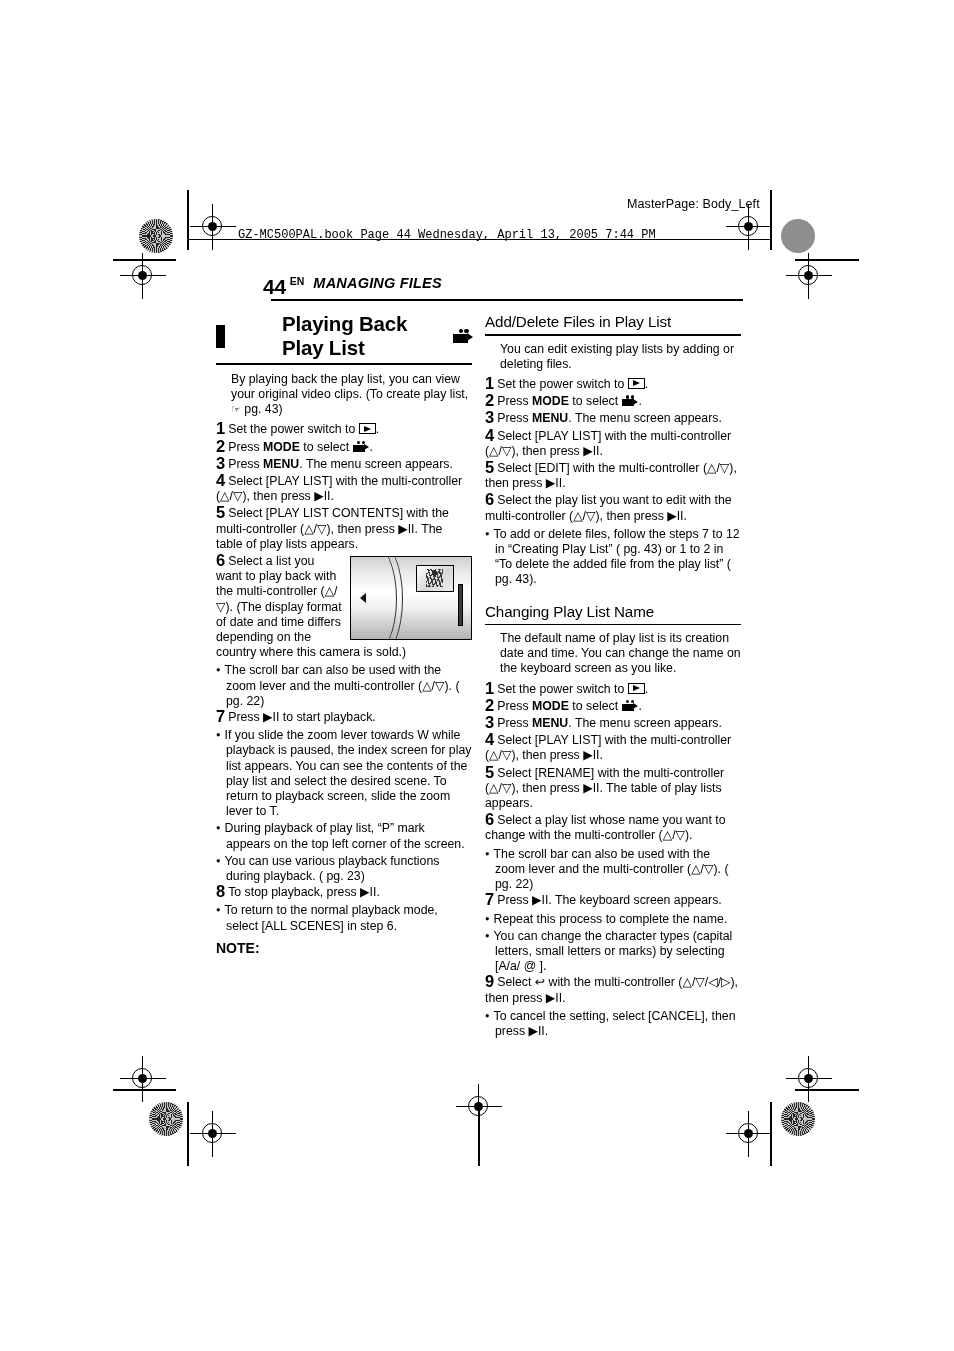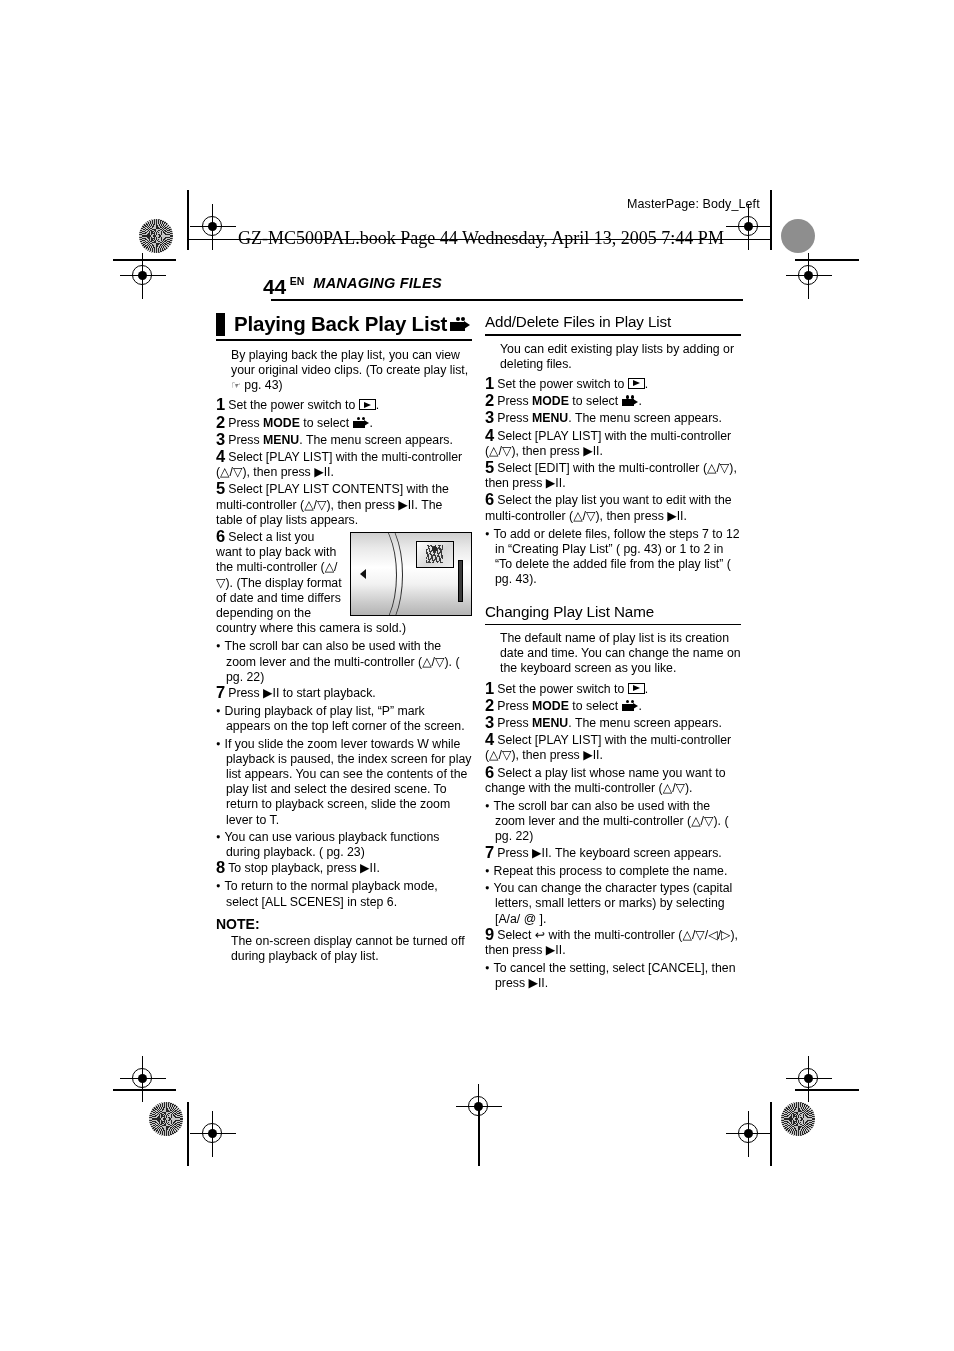--- a/index.html
+++ b/index.html
@@ -27,43 +27,43 @@
   .trimv{width:1.5px;}
   .trimh{height:1.5px;}
 
   
   .masterpage{
     position:absolute;left:627px;top:197px;
     font-size:12.5px;letter-spacing:.1px;
   }
   .bookline{
     position:absolute;left:238px;top:228px;
-    font-family:Liberation Serif, serif;
-    font-size:18px;
+    font-family:Liberation Mono, monospace;
+    font-size:12px;
     white-space:nowrap;
   }
   .hdr-rule{position:absolute;background:#000;}
 
   
   .runhead{position:absolute;left:222px;top:275px;display:flex;align-items:flex-start;margin-left:41px;}
   .runhead .pg{font-size:21px;font-weight:bold;letter-spacing:-.3px;}
   .runhead .en{font-size:10.5px;font-weight:bold;margin-left:4px;}
   .runhead .sec{font-size:14.5px;font-weight:bold;font-style:italic;margin-left:9px;letter-spacing:.2px;}
   .runhead-rule{position:absolute;left:271px;top:299px;width:472px;height:1.6px;background:#000;}
 
   
   .col{position:absolute;top:312px;width:256px;font-size:12.3px;line-height:15.2px;}
   .colL{left:216px;}
   .colR{left:485px;}
 
   
   h1.maintitle{
     margin:0;font-size:20.5px;line-height:24px;font-weight:bold;
     letter-spacing:-.2px;
-    display:flex;align-items:center;
+    display:flex;align-items:center;gap:48px;
   }
   .titlebar{display:inline-block;width:9px;height:23px;background:#000;margin-right:9px;flex:0 0 auto;}
   .title-row{display:flex;align-items:center;justify-content:space-between;}
   .rule-heavy{height:1.7px;background:#000;margin:3px 0 7px 0;}
   h2.subtitle{
     margin:0;font-size:15.2px;line-height:19px;font-weight:normal;letter-spacing:-.1px;
   }
   .rule-sub{height:1.5px;background:#000;margin:3px 0 6px 0;}
   .sec-gap{height:13px;}
 
@@ -265,31 +265,30 @@
       <span class="stepnum">6</span><span>Select a list you want to play back with the multi-controller (△/▽). (The display format of date and time differs depending on the country where this camera is sold.)</span>
     </p>
   </div>
 
   <p class="bul"><span>The scroll bar can also be used with the zoom lever and the multi-controller (△/▽). ( pg. 22)</span></p>
 
   <p class="step">
     <span class="stepnum">7</span><span>Press ▶II to start playback.</span>
   </p>
 
+  <p class="bul"><span>If you slide the zoom lever towards W while playback is paused, the index screen for play list appears. You can see the contents of the play list and select the desired scene. To return to playback screen, slide the zoom lever to T.</span></p>
   <p class="bul"><span>During playback of play list, “P” mark appears on the top left corner of the screen.</span></p>
-  <p class="bul"><span>If you slide the zoom lever towards W while playback is paused, the index screen for play list appears. You can see the contents of the play list and select the desired scene. To return to playback screen, slide the zoom lever to T.</span></p>
   <p class="bul"><span>You can use various playback functions during playback. ( pg. 23)</span></p>
 
   <p class="step">
     <span class="stepnum">8</span><span>To stop playback, press ▶II.</span>
   </p>
   <p class="bul"><span>To return to the normal playback mode, select [ALL SCENES] in step 6.</span></p>
 
   <div class="note">NOTE:</div>
-  <p>The on-screen display cannot be turned off during playback of play list.</p>
 </div>
 
 <div class="col colR">
 
   <h2 class="subtitle">Add/Delete Files in Play List</h2>
   <div class="rule-sub"></div>
 
   <p>You can edit existing play lists by adding or deleting files.</p>
 
   <p class="step">
@@ -325,20 +324,23 @@
   <p class="step">
     <span class="stepnum">2</span><span>Press </span><b>MODE</b><span> to select </span><span class="ico-cam"><i class="body"></i><i class="lens"></i><i class="r1"></i><i class="r2"></i></span><span>.</span>
   </p>
   <p class="step">
     <span class="stepnum">3</span><span>Press </span><b>MENU</b><span>. The menu screen appears.</span>
   </p>
   <p class="step">
     <span class="stepnum">4</span><span>Select [PLAY LIST] with the multi-controller (△/▽), then press ▶II.</span>
   </p>
   <p class="step">
+    <span class="stepnum">5</span><span>Select [RENAME] with the multi-controller (△/▽), then press ▶II. The table of play lists appears.</span>
+  </p>
+  <p class="step">
     <span class="stepnum">6</span><span>Select a play list whose name you want to change with the multi-controller (△/▽).</span>
   </p>
   <p class="bul"><span>The scroll bar can also be used with the zoom lever and the multi-controller (△/▽). ( pg. 22)</span></p>
 
   <p class="step">
     <span class="stepnum">7</span><span>Press ▶II. The keyboard screen appears.</span>
   </p>
   <p class="bul"><span>Repeat this process to complete the name.</span></p>
   <p class="bul"><span>You can change the character types (capital letters, small letters or marks) by selecting [A/a/ @ ].</span></p>
 

